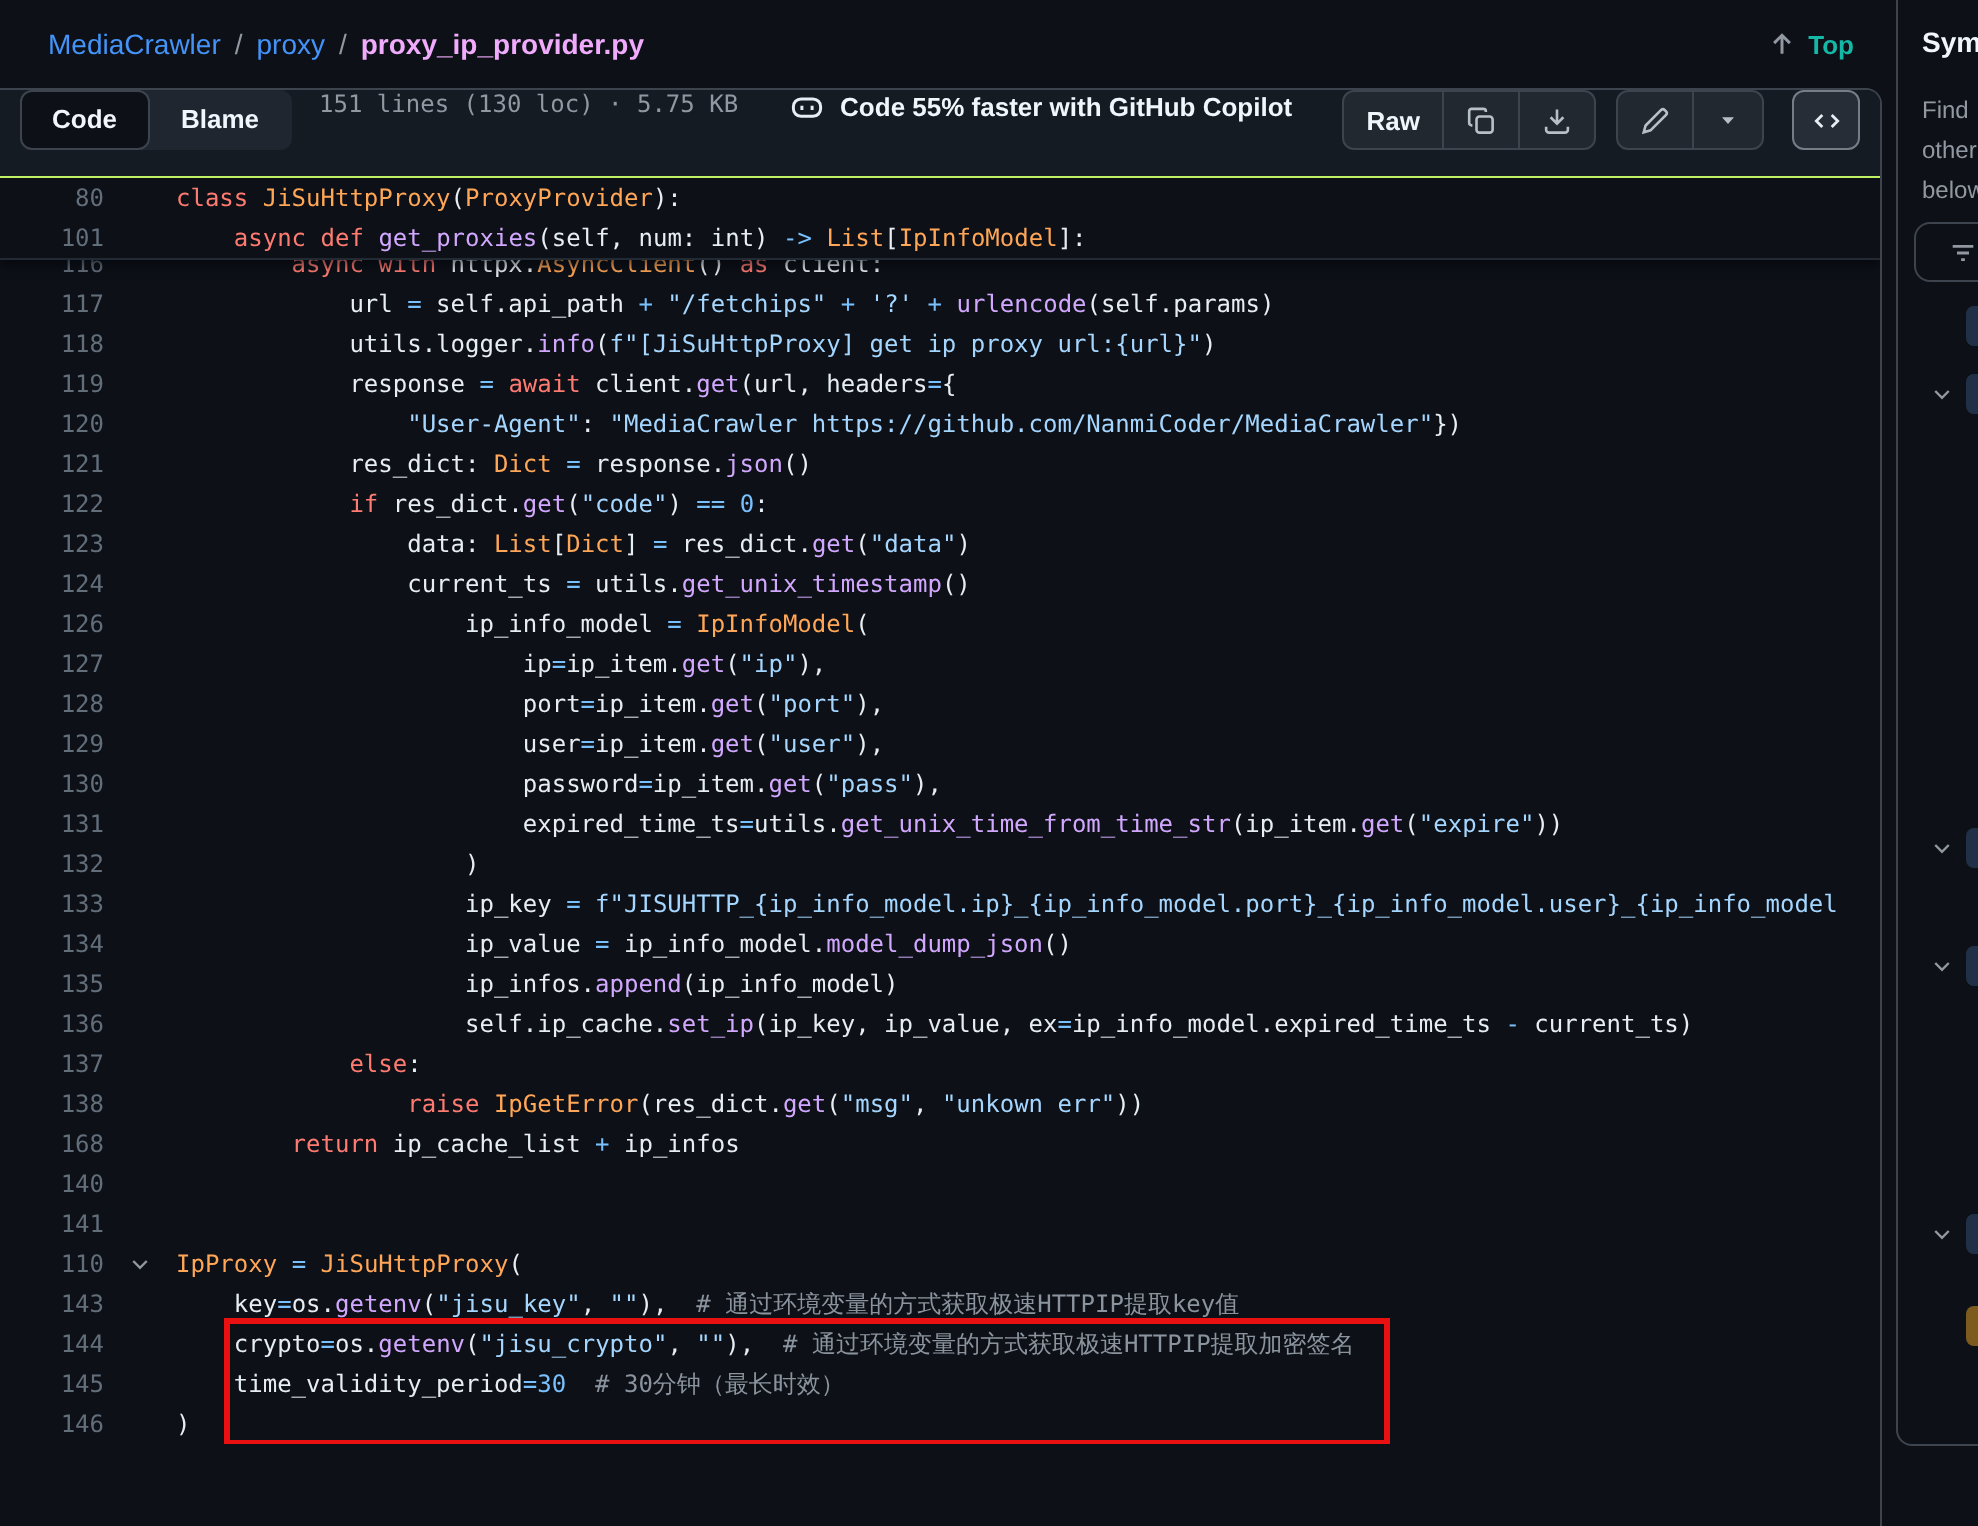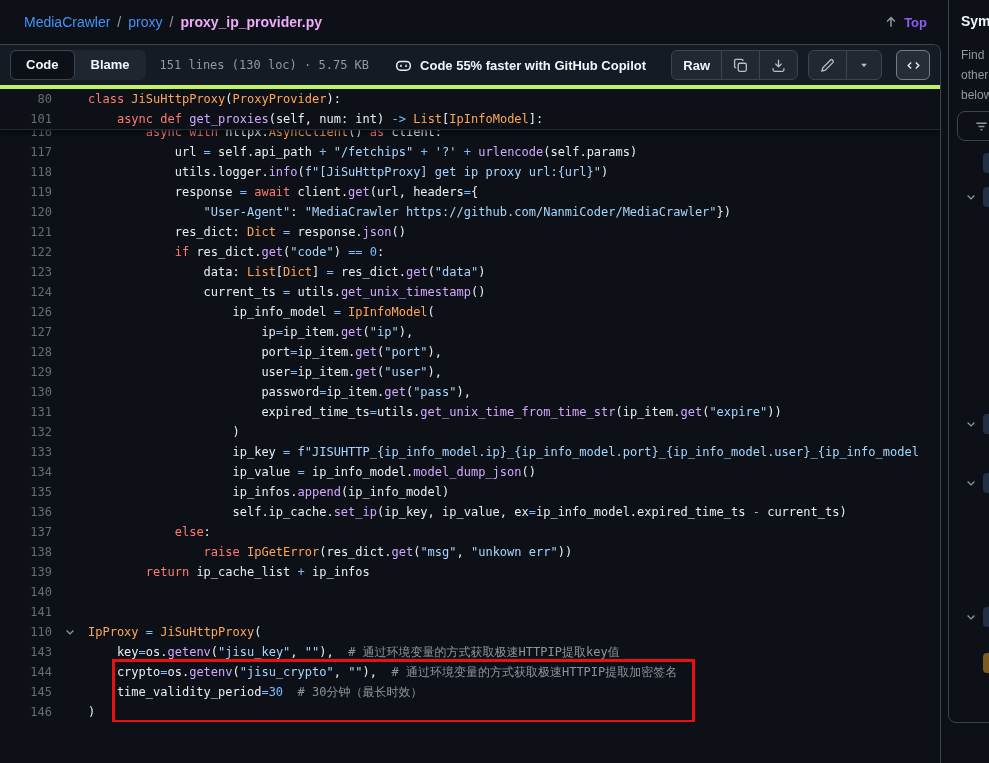--- a/index.html
+++ b/index.html
@@ -12,30 +12,30 @@
   svg{display:block}
 
   
   .topbar{position:absolute;top:0;left:0;width:941px;height:44px;display:flex;align-items:center;
     padding:0 14px 0 24px;box-sizing:border-box;background:#0d1117}
   .breadcrumb{font-size:14px;white-space:nowrap}
   .breadcrumb a{color:#4493f8;text-decoration:none;cursor:pointer}
   .breadcrumb .sep{color:#9198a1;margin:0 7px}
   .breadcrumb .file{color:#f0abfc;font-weight:700}
   .top-link{margin-left:auto;display:flex;align-items:center;gap:6px;font-size:13px;font-weight:600;
-    color:#8b5cf6;cursor:pointer}
+    color:#14b8a6;cursor:pointer}
   .top-link svg{stroke:#9198a1}
 
   
   .container{position:absolute;top:44px;left:0;width:941px;height:719px;box-sizing:border-box;
     border:1px solid #3d444d;border-left:none;border-bottom:none;border-radius:0 8px 0 0;
     background:#0d1117;overflow:hidden}
 
-  .toolbar{height:44px;background:#151b23;border-bottom:4px solid #bef264;display:flex;
-    align-items:center;padding:0 10px;box-sizing:border-box}
+  .toolbar{height:44px;background:#151b23;border-bottom:1px solid #bef264;display:flex;
+    align-items:flex-start;padding:0 10px;box-sizing:border-box}
   .segmented{display:flex;background:#1f2630;border-radius:6px;height:30px;align-items:stretch}
   .seg{border:1px solid transparent;background:transparent;color:#f0f6fc;font-size:13px;font-weight:600;
     padding:0 15px;border-radius:6px;font-family:inherit;cursor:pointer;line-height:28px}
   .seg.active{background:#0d1117;border:1px solid #3d444d}
   .file-info{font-family:"DejaVu Sans Mono",monospace;font-size:12px;color:#9198a1;margin-left:14px;white-space:nowrap}
   .copilot{display:flex;align-items:center;gap:8px;margin-left:26px;font-size:13px;font-weight:600;
     color:#f0f6fc;cursor:pointer;white-space:nowrap}
   .copilot svg{stroke:#e6edf3}
   .tb-right{margin-left:auto;display:flex;align-items:center;gap:10px}
   .btn-group{display:flex;height:30px;background:#212830;border:1px solid #3d444d;border-radius:6px;
@@ -179,21 +179,21 @@
         <div class="code-row"><span class="ln">129</span><span class="chev"></span><span class="code-text"><span style="color: rgb(230, 237, 243);">                        user</span><span style="color: rgb(121, 192, 255);">=</span><span style="color: rgb(230, 237, 243);">ip_item.</span><span style="color: rgb(210, 168, 255);">get</span><span style="color: rgb(230, 237, 243);">(</span><span style="color: rgb(165, 214, 255);">"user"</span><span style="color: rgb(230, 237, 243);">),</span></span></div>
         <div class="code-row"><span class="ln">130</span><span class="chev"></span><span class="code-text"><span style="color: rgb(230, 237, 243);">                        password</span><span style="color: rgb(121, 192, 255);">=</span><span style="color: rgb(230, 237, 243);">ip_item.</span><span style="color: rgb(210, 168, 255);">get</span><span style="color: rgb(230, 237, 243);">(</span><span style="color: rgb(165, 214, 255);">"pass"</span><span style="color: rgb(230, 237, 243);">),</span></span></div>
         <div class="code-row"><span class="ln">131</span><span class="chev"></span><span class="code-text"><span style="color: rgb(230, 237, 243);">                        expired_time_ts</span><span style="color: rgb(121, 192, 255);">=</span><span style="color: rgb(230, 237, 243);">utils.</span><span style="color: rgb(210, 168, 255);">get_unix_time_from_time_str</span><span style="color: rgb(230, 237, 243);">(ip_item.</span><span style="color: rgb(210, 168, 255);">get</span><span style="color: rgb(230, 237, 243);">(</span><span style="color: rgb(165, 214, 255);">"expire"</span><span style="color: rgb(230, 237, 243);">))</span></span></div>
         <div class="code-row"><span class="ln">132</span><span class="chev"></span><span class="code-text"><span style="color: rgb(230, 237, 243);">                    )</span></span></div>
         <div class="code-row"><span class="ln">133</span><span class="chev"></span><span class="code-text"><span style="color: rgb(230, 237, 243);">                    ip_key </span><span style="color: rgb(121, 192, 255);">=</span><span style="color: rgb(230, 237, 243);"> </span><span style="color: rgb(165, 214, 255);">f"JISUHTTP_{ip_info_model.ip}_{ip_info_model.port}_{ip_info_model.user}_{ip_info_model</span></span></div>
         <div class="code-row"><span class="ln">134</span><span class="chev"></span><span class="code-text"><span style="color: rgb(230, 237, 243);">                    ip_value </span><span style="color: rgb(121, 192, 255);">=</span><span style="color: rgb(230, 237, 243);"> ip_info_model.</span><span style="color: rgb(210, 168, 255);">model_dump_json</span><span style="color: rgb(230, 237, 243);">()</span></span></div>
         <div class="code-row"><span class="ln">135</span><span class="chev"></span><span class="code-text"><span style="color: rgb(230, 237, 243);">                    ip_infos.</span><span style="color: rgb(210, 168, 255);">append</span><span style="color: rgb(230, 237, 243);">(ip_info_model)</span></span></div>
         <div class="code-row"><span class="ln">136</span><span class="chev"></span><span class="code-text"><span style="color: rgb(230, 237, 243);">                    self.ip_cache.</span><span style="color: rgb(210, 168, 255);">set_ip</span><span style="color: rgb(230, 237, 243);">(ip_key, ip_value, ex</span><span style="color: rgb(121, 192, 255);">=</span><span style="color: rgb(230, 237, 243);">ip_info_model.expired_time_ts </span><span style="color: rgb(121, 192, 255);">-</span><span style="color: rgb(230, 237, 243);"> current_ts)</span></span></div>
         <div class="code-row"><span class="ln">137</span><span class="chev"></span><span class="code-text"><span style="color: rgb(230, 237, 243);">            </span><span style="color: rgb(255, 123, 114);">else</span><span style="color: rgb(230, 237, 243);">:</span></span></div>
         <div class="code-row"><span class="ln">138</span><span class="chev"></span><span class="code-text"><span style="color: rgb(230, 237, 243);">                </span><span style="color: rgb(255, 123, 114);">raise</span><span style="color: rgb(230, 237, 243);"> </span><span style="color: rgb(255, 166, 87);">IpGetError</span><span style="color: rgb(230, 237, 243);">(res_dict.</span><span style="color: rgb(210, 168, 255);">get</span><span style="color: rgb(230, 237, 243);">(</span><span style="color: rgb(165, 214, 255);">"msg"</span><span style="color: rgb(230, 237, 243);">, </span><span style="color: rgb(165, 214, 255);">"unkown err"</span><span style="color: rgb(230, 237, 243);">))</span></span></div>
-        <div class="code-row"><span class="ln">139</span><span class="chev"></span><span class="code-text"><span style="color: rgb(230, 237, 243);">        </span><span style="color: rgb(255, 123, 114);">return</span><span style="color: rgb(230, 237, 243);"> ip_cache_list </span><span style="color: rgb(121, 192, 255);">+</span><span style="color: rgb(230, 237, 243);"> ip_infos</span></span></div>
+        <div class="code-row"><span class="ln">168</span><span class="chev"></span><span class="code-text"><span style="color: rgb(230, 237, 243);">        </span><span style="color: rgb(255, 123, 114);">return</span><span style="color: rgb(230, 237, 243);"> ip_cache_list </span><span style="color: rgb(121, 192, 255);">+</span><span style="color: rgb(230, 237, 243);"> ip_infos</span></span></div>
         <div class="code-row"><span class="ln">140</span><span class="chev"></span><span class="code-text"></span></div>
         <div class="code-row"><span class="ln">141</span><span class="chev"></span><span class="code-text"></span></div>
         <div class="code-row"><span class="ln">110</span><span class="chev"><svg width="12" height="12" viewBox="0 0 16 16" fill="none" stroke-width="1.6">
               <path d="M3.5 6 8 10.5 12.5 6"></path>
             </svg></span><span class="code-text"><span style="color: rgb(255, 166, 87);">IpProxy</span><span style="color: rgb(230, 237, 243);"> </span><span style="color: rgb(121, 192, 255);">=</span><span style="color: rgb(230, 237, 243);"> </span><span style="color: rgb(255, 166, 87);">JiSuHttpProxy</span><span style="color: rgb(230, 237, 243);">(</span></span></div>
         <div class="code-row"><span class="ln">143</span><span class="chev"></span><span class="code-text"><span style="color: rgb(230, 237, 243);">    key</span><span style="color: rgb(121, 192, 255);">=</span><span style="color: rgb(230, 237, 243);">os.</span><span style="color: rgb(210, 168, 255);">getenv</span><span style="color: rgb(230, 237, 243);">(</span><span style="color: rgb(165, 214, 255);">"jisu_key"</span><span style="color: rgb(230, 237, 243);">, </span><span style="color: rgb(165, 214, 255);">""</span><span style="color: rgb(230, 237, 243);">),  </span><span style="color: rgb(139, 148, 158);"># 通过环境变量的方式获取极速HTTPIP提取key值</span></span></div>
         <div class="code-row"><span class="ln">144</span><span class="chev"></span><span class="code-text"><span style="color: rgb(230, 237, 243);">    crypto</span><span style="color: rgb(121, 192, 255);">=</span><span style="color: rgb(230, 237, 243);">os.</span><span style="color: rgb(210, 168, 255);">getenv</span><span style="color: rgb(230, 237, 243);">(</span><span style="color: rgb(165, 214, 255);">"jisu_crypto"</span><span style="color: rgb(230, 237, 243);">, </span><span style="color: rgb(165, 214, 255);">""</span><span style="color: rgb(230, 237, 243);">),  </span><span style="color: rgb(139, 148, 158);"># 通过环境变量的方式获取极速HTTPIP提取加密签名</span></span></div>
         <div class="code-row"><span class="ln">145</span><span class="chev"></span><span class="code-text"><span style="color: rgb(230, 237, 243);">    time_validity_period</span><span style="color: rgb(121, 192, 255);">=</span><span style="color: rgb(121, 192, 255);">30</span><span style="color: rgb(230, 237, 243);">  </span><span style="color: rgb(139, 148, 158);"># 30分钟（最长时效）</span></span></div>
         <div class="code-row"><span class="ln">146</span><span class="chev"></span><span class="code-text"><span style="color: rgb(230, 237, 243);">)</span></span></div>
       </div>

